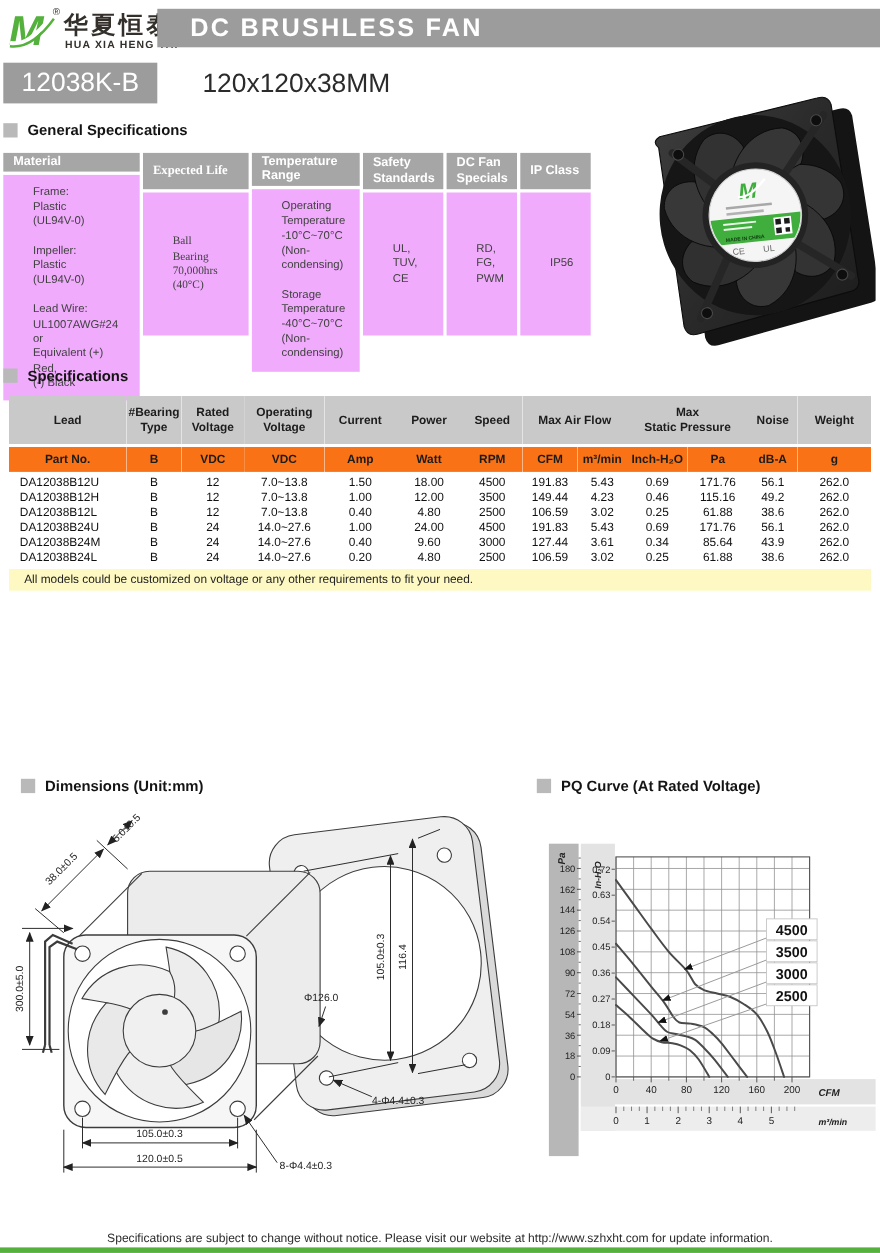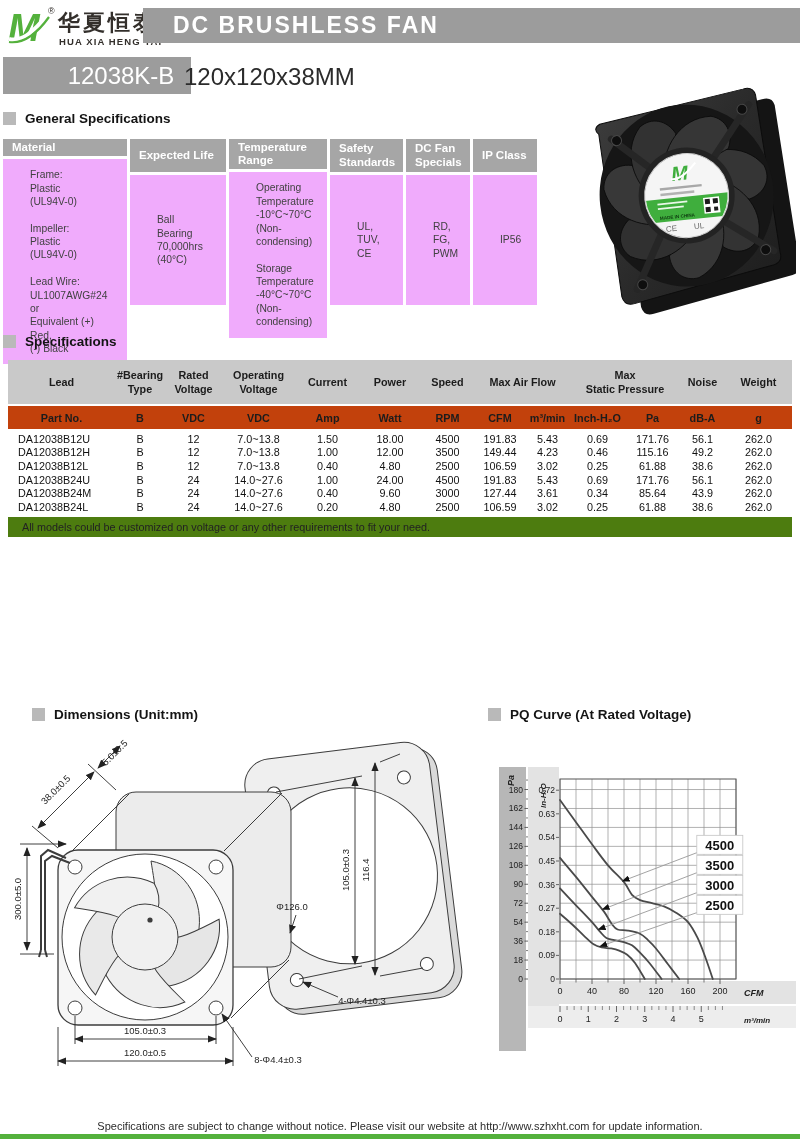--- a/index.html
+++ b/index.html
@@ -8,45 +8,45 @@
 
   
   .logo{position:absolute;left:8px;top:6px;width:150px;height:46px;}
   .logo-mark{position:absolute;left:0;top:2px;width:42px;height:40px;}
   .logo-reg{position:absolute;left:40px;top:0;font-size:9px;color:#2f2b28;}
   .logo-cn{position:absolute;left:50px;top:2px;font-size:22px;font-weight:bold;color:#332f2b;letter-spacing:3px;white-space:nowrap;}
   .logo-en{position:absolute;left:51px;top:30px;font-size:9.5px;font-weight:bold;color:#332f2b;letter-spacing:1.1px;white-space:nowrap;}
   .banner{position:absolute;left:143px;top:8px;width:657px;height:35px;background:#9c9c9c;
           color:#fff;font-size:23px;font-weight:bold;letter-spacing:2px;line-height:35px;padding-left:30px;box-sizing:border-box;}
   .model-box{position:absolute;left:3px;top:57px;width:140px;height:37px;background:#9c9c9c;
-          color:#fff;font-size:24px;text-align:center;line-height:37px;padding-left:48px;}
+          color:#fff;font-size:24px;text-align:center;line-height:37px;}
   .model-size{position:absolute;left:184px;top:57px;height:37px;line-height:39px;font-size:24px;color:#2b2b2b;}
 
   
   .section{position:absolute;display:flex;align-items:center;gap:9px;}
   .bullet{width:13px;height:13px;background:#b9b9b9;}
   .section b{font-size:13.5px;color:#141414;}
 
   
   .gtable{position:absolute;left:3px;top:139px;display:flex;gap:3px;height:166px;}
   .gcol{display:flex;flex-direction:column;gap:3px;}
   .gh{background:#a6a6a6;color:#fff;font-weight:bold;font-size:11.5px;line-height:1.15;
       height:33px;box-sizing:border-box;display:flex;align-items:center;padding:2px 9px;white-space:pre-line;}
   .gc{background:#f0abfc;color:#414141;font-size:10.3px;line-height:1.3;flex:1;
       padding:9px 27px;white-space:pre-line;box-sizing:border-box;}
 
   
   .stable{position:absolute;left:8px;top:360px;width:784px;border-collapse:collapse;table-layout:fixed;}
   .stable th,.stable td{font-size:10.8px;text-align:center;overflow:hidden;}
   .stable tr.h1 th{background:#c9c9c9;font-weight:bold;color:#1c1c1c;height:40px;
       white-space:pre-line;line-height:1.3;border-bottom:2px solid #fff;padding:2px 1px;}
-  .stable tr.h2 th{background:#c2410c;font-weight:bold;color:#1c1c1c;height:21px;border-bottom:3px solid #fff;padding:1px;}
+  .stable tr.h2 th{background:#f97316;font-weight:bold;color:#1c1c1c;height:21px;border-bottom:3px solid #fff;padding:1px;}
   .stable tbody td{color:#111;padding:0.8px 2px;height:11.4px;}
   .stable tbody td.left{text-align:left;padding-left:10px;}
-  .stable tfoot td{background:#4d7c0f;text-align:left;font-size:10.8px;color:#222;
+  .stable tfoot td{background:#fef9c3;text-align:left;font-size:10.8px;color:#222;
       padding:4px 4px 4px 14px;border-top:3px solid #fff;}
 
   
   .fanphoto{position:absolute;left:570px;top:82px;}
   .dims{position:absolute;left:8px;top:730px;}
   .pq{position:absolute;left:498px;top:764px;}
   .footer{position:absolute;left:0;top:1120px;width:100%;text-align:center;font-size:11px;color:#2c2c2c;}
   .bottombar{position:absolute;left:0;top:1134px;width:100%;height:5px;}
   svg text{font-family:"Liberation Sans",sans-serif;}
 </style>
@@ -81,21 +81,21 @@
 Plastic (UL94V-0)
 
 Impeller:
 Plastic (UL94V-0)
 
 Lead Wire:
 UL1007AWG#24 or
 Equivalent (+) Red,
 (-) Black</div>
     </div>
-    <div class="gcol" style="width:96px;">
+    <div class="gcol" style="width:96px;font-family:Liberation Serif, serif;">
       <div class="gh">Expected Life</div>
       <div class="gc" style="display:flex;align-items:center;">Ball Bearing
 70,000hrs (40°C)</div>
     </div>
     <div class="gcol" style="width:98px;">
       <div class="gh">Temperature
 Range</div>
       <div class="gc">Operating
 Temperature
 -10°C~70°C
@@ -332,21 +332,21 @@
           <td>262.0</td>
         </tr>
       </tbody>
     <tfoot>
       <tr>
         <td colspan="13">All models could be customized on voltage or any other requirements to fit your need.</td>
       </tr>
     </tfoot>
   </table>
 
-  <div class="section" style="left:16px;top:707px;padding-left:16px;">
+  <div class="section" style="left:3px;top:707px;padding-left:16px;">
     <span class="bullet"></span>
     <b>Dimensions (Unit:mm)</b>
   </div>
 
   <svg class="dims" width="470" height="352" viewBox="0 0 470 352">
     <defs>
       <marker id="ar" markerWidth="10" markerHeight="8" refX="9" refY="4" orient="auto-start-reverse">
         <path d="M0,0 L10,4 L0,8 Z" fill="#222"></path>
       </marker>
       <path id="dblade" d="M6,-76 C36,-70 58,-42 54,-8 C42,6 18,8 2,-2 C16,-26 10,-50 6,-76 Z"></path>

